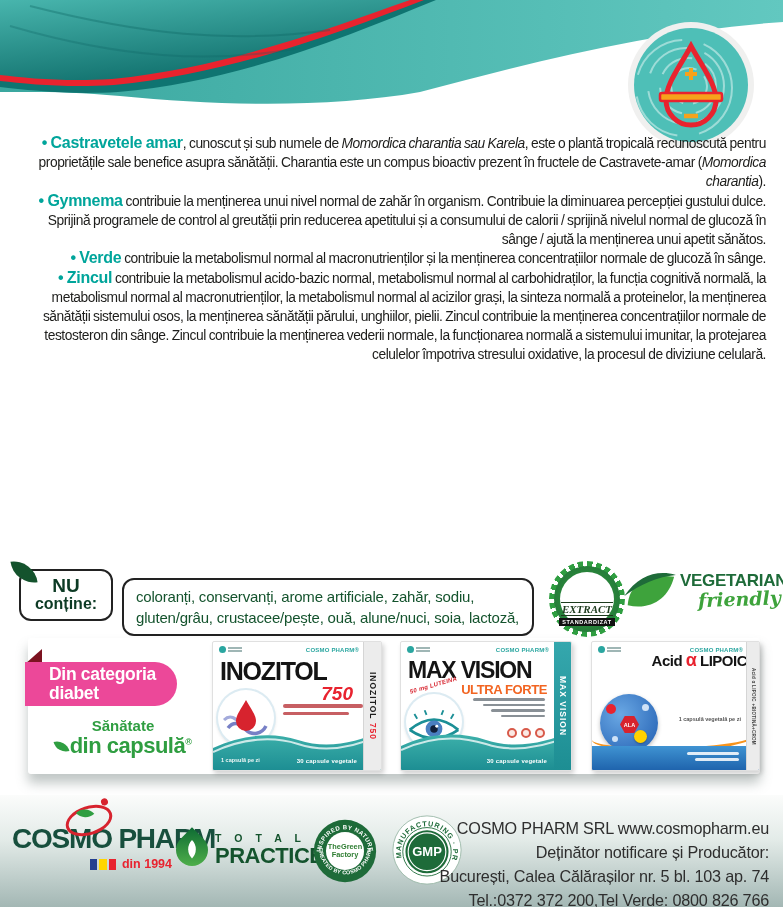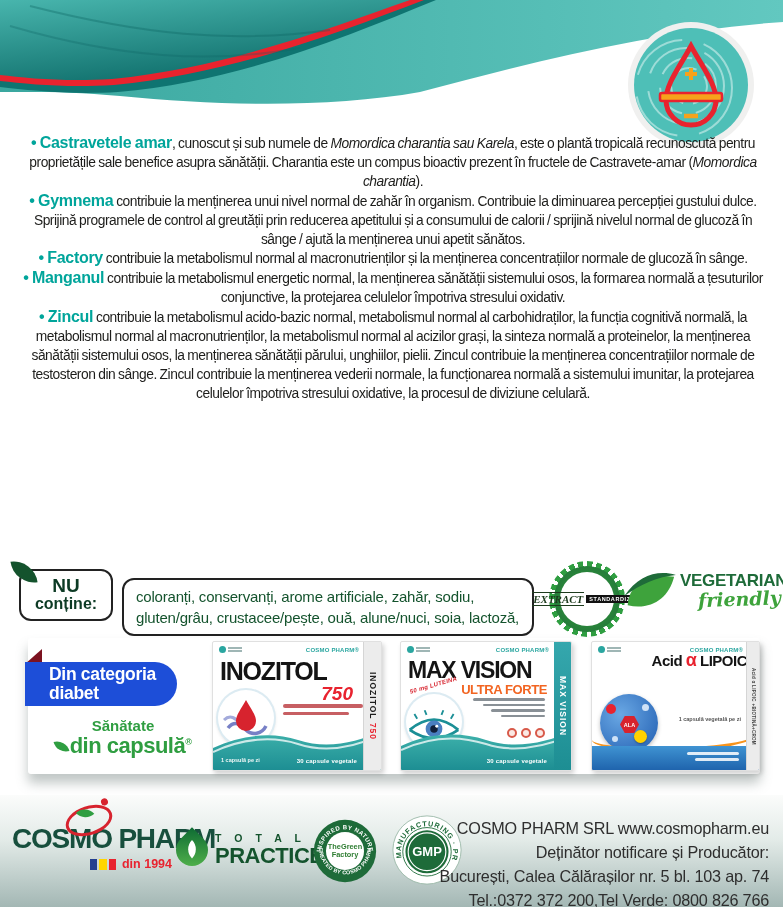--- a/index.html
+++ b/index.html
@@ -8,21 +8,21 @@
 
   
   .wave-svg{position:absolute;top:0;left:0;}
 
   
   .drop-badge{position:absolute;left:626px;top:20px;}
 
   
   .content{position:absolute;left:20px;top:134px;width:746px;color:#1d1d1b;}
   .actions-title{font-size:19px;font-weight:800;color:#00A59B;letter-spacing:-.2px;margin-bottom:3px;}
-  .para{font-size:13.8px;line-height:18.9px;letter-spacing:-.45px;word-spacing:-.6px;text-align:center;}
+  .para{font-size:13.8px;line-height:18.9px;letter-spacing:-.45px;word-spacing:-.6px;text-align:right;}
   .run-n{font-weight:500;}
   .run-i{font-style:italic;font-weight:500;}
   .run-lead{font-size:16px;font-weight:800;color:#00A59B;letter-spacing:-.3px;}
 
   
   .reg-box{position:absolute;left:19px;top:510px;width:436px;border:2.5px solid #3a3a3a;border-radius:12px;
     padding:5px 11px;font-size:13.2px;line-height:1.45;color:#1c1c1c;letter-spacing:-.3px;}
 
   
   .nu-label{position:absolute;left:19px;top:569px;width:90px;height:48px;border:2.5px solid #222;border-radius:12px;
@@ -32,39 +32,39 @@
   .nu-leaf{position:absolute;left:-9px;top:-11px;width:24px;height:24px;background:#14532D;
     border-radius:0 100% 0 100%;transform:rotate(-8deg);}
   .nu-items{position:absolute;left:122px;top:578px;width:384px;border:2.5px solid #222;border-radius:12px;
     padding:6px 12px;font-size:15px;line-height:1.4;color:#14532D;font-weight:500;letter-spacing:-.2px;}
 
   
   .extract-badge{position:absolute;left:549px;top:561px;width:76px;height:76px;}
   .seal-teeth{position:absolute;inset:0;border-radius:50%;
     background:repeating-conic-gradient(#2F9E41 0deg 9deg, rgba(255,255,255,0) 9deg 15deg);}
   .seal-core{position:absolute;inset:5px;border-radius:50%;background:radial-gradient(circle,#37A53C,#1E6B39);}
-  .seal-white{position:absolute;inset:11px;border-radius:50%;background:#fff;display:flex;
-    justify-content:center;align-items:center;gap:2px;}
+  .seal-white{position:absolute;inset:11px;border-radius:50%;background:#fff;display:flex;flex-direction:column;
+    justify-content:flex-end;align-items:center;gap:2px;}
   .extract-word{font-family:"Liberation Serif",serif;font-style:italic;font-weight:700;font-size:11px;color:#1d3b1d;
     border-top:1px solid #1d3b1d;border-bottom:1px solid #1d3b1d;padding:0 1px;}
   .extract-bar{background:#111;color:#fff;font-size:5.5px;font-weight:800;letter-spacing:.6px;padding:1px 3px;}
 
   
   .veg-badge{position:absolute;left:622px;top:566px;display:flex;align-items:flex-start;}
   .veg-text{margin-left:2px;margin-top:6px;}
   .veg1{font-size:17px;font-weight:800;color:#1E6B39;letter-spacing:-.3px;line-height:1;}
   .veg2{font-family:"DejaVu Serif",serif;font-style:italic;font-weight:700;font-size:19px;color:#3EA33C;
     margin-top:1px;padding-left:18px;transform:rotate(-2deg);line-height:1;}
 
   
   .card{position:absolute;left:28px;top:638px;width:732px;height:136px;background:#fff;border-radius:3px;
     box-shadow:0 9px 12px rgba(90,105,103,.38);}
   .ribbon-fold{position:absolute;left:-3px;top:11px;width:17px;height:15px;background:#7C1220;
     clip-path:polygon(0 100%,100% 100%,100% 0);}
-  .ribbon{position:absolute;left:-3px;top:24px;width:152px;height:44px;background:#1d4ed8;
+  .ribbon{position:absolute;left:-3px;top:24px;width:152px;height:44px;background:#ec4899;
     border-radius:0 24px 24px 0;color:#fff;font-weight:800;font-size:17.5px;line-height:1.1;
     display:flex;flex-direction:column;justify-content:center;padding-left:24px;box-sizing:border-box;letter-spacing:-.3px;}
   .tagline{position:absolute;left:20px;top:80px;width:150px;text-align:center;color:#2F9E41;}
   .tag1{font-size:15px;font-weight:800;line-height:1;}
   .tag2{font-size:22px;font-weight:800;letter-spacing:-.5px;line-height:1.15;position:relative;}
   .tag-leaf{display:inline-block;width:13px;height:13px;background:#2F9E41;border-radius:0 100% 0 100%;
     transform:rotate(-15deg);margin-right:2px;}
   .tag-reg{font-size:9px;vertical-align:super;font-weight:700;}
 
   
@@ -189,22 +189,21 @@
     <path d="M65,26 C53,48 40,64 40,80 A25,25 0 0 0 90,80 C90,64 77,48 65,26 Z" fill="none" stroke="#E8232F" stroke-width="5"></path>
     <rect x="34" y="73" width="62" height="8" rx="2" fill="#F7A21B" stroke="#E8232F" stroke-width="2.5"></rect>
     <path d="M65,48 V60 M59,54 H71" stroke="#F7A21B" stroke-width="4"></path>
     <path d="M58,96 H72" stroke="#F7A21B" stroke-width="4.5"></path>
   </svg>
 
   <div class="content">
     <div>
         <div class="para"><span class="run-lead">• Castravetele amar</span><span class="run-n">, cunoscut și sub numele de </span><span class="run-i">Momordica charantia sau Karela</span><span class="run-n">, este o plantă tropicală recunoscută pentru proprietățile sale benefice asupra sănătății. Charantia este un compus bioactiv prezent în fructele de Castravete-amar (</span><span class="run-i">Momordica charantia</span><span class="run-n">).</span></div>
         <div class="para"><span class="run-lead">• Gymnema</span><span class="run-n"> contribuie la menținerea unui nivel normal de zahăr în organism. Contribuie la diminuarea percepției gustului dulce. Sprijină programele de control al greutății prin reducerea apetitului și a consumului de calorii / sprijină nivelul normal de glucoză în sânge / ajută la menținerea unui apetit sănătos.</span></div>
-        <div class="para"><span class="run-lead">• Factory</span><span class="run-n"> contribuie la metabolismul normal al macronutrienților și la menținerea concentrațiilor normale de glucoză în sânge.</span></div>
-        <div class="para"><span class="run-lead">• Manganul</span><span class="run-n"> contribuie la metabolismul energetic normal, la menținerea sănătății sistemului osos, la formarea normală a țesuturilor conjunctive, la protejarea celulelor împotriva stresului oxidativ.</span></div>
+        <div class="para"><span class="run-lead">• Verde</span><span class="run-n"> contribuie la metabolismul normal al macronutrienților și la menținerea concentrațiilor normale de glucoză în sânge.</span></div>
         <div class="para"><span class="run-lead">• Zincul</span><span class="run-n"> contribuie la metabolismul acido-bazic normal, metabolismul normal al carbohidraților, la funcția cognitivă normală, la metabolismul normal al macronutrienților, la metabolismul normal al acizilor grași, la sinteza normală a proteinelor, la menținerea sănătății sistemului osos, la menținerea sănătății părului, unghiilor, pielii. Zincul contribuie la menținerea concentrațiilor normale de testosteron din sânge. Zincul contribuie la menținerea vederii normale, la funcționarea normală a sistemului imunitar, la protejarea celulelor împotriva stresului oxidative, la procesul de diviziune celulară.</span></div>
       </div>
   </div>
 
 
   <div class="nu-label">
     <div class="nu-leaf"></div>
     <div class="nu-line1">NU</div>
     <div class="nu-line2">conține:</div>
   </div>

